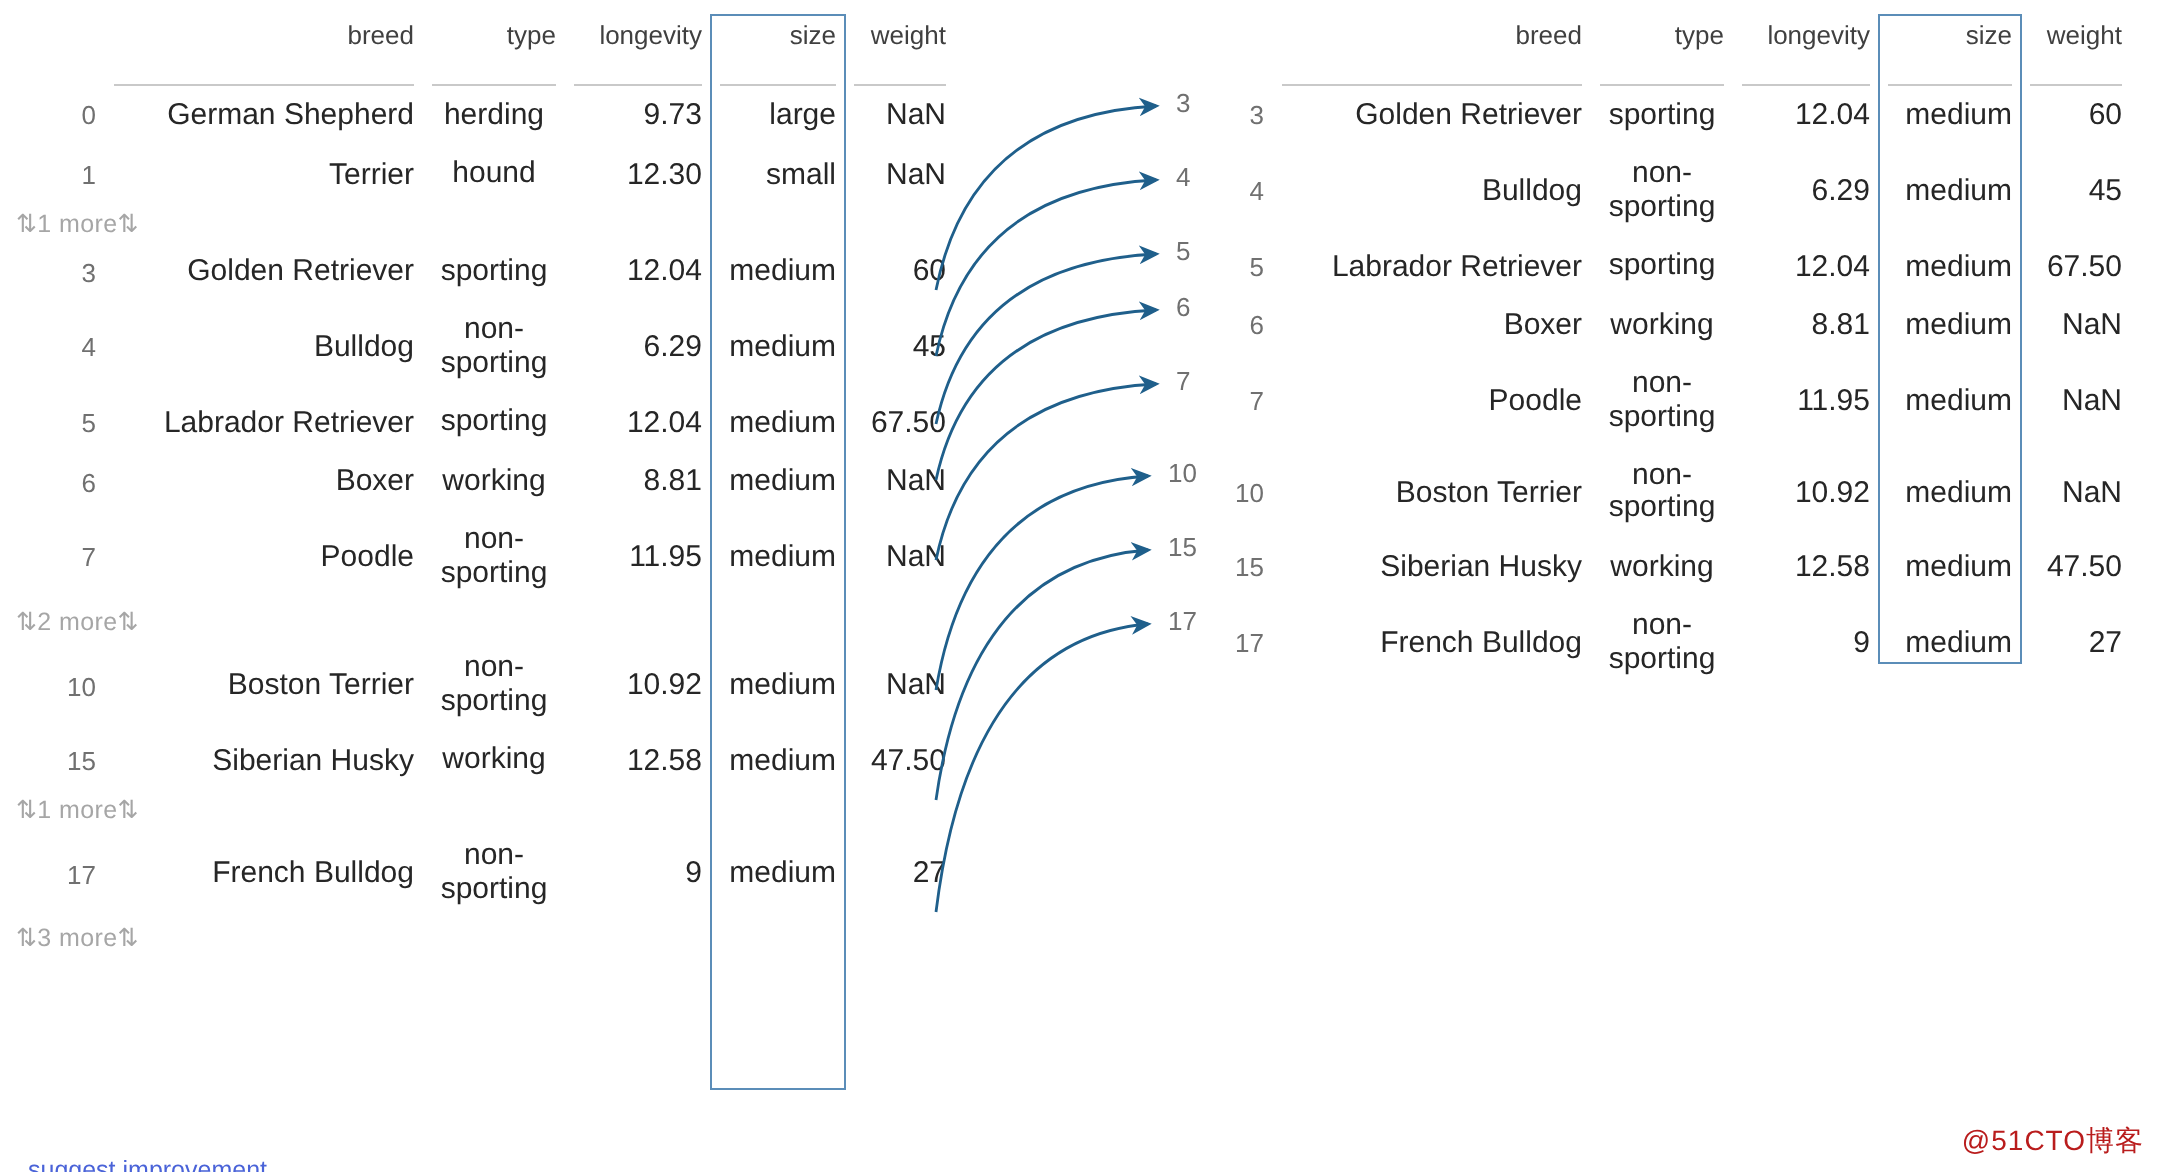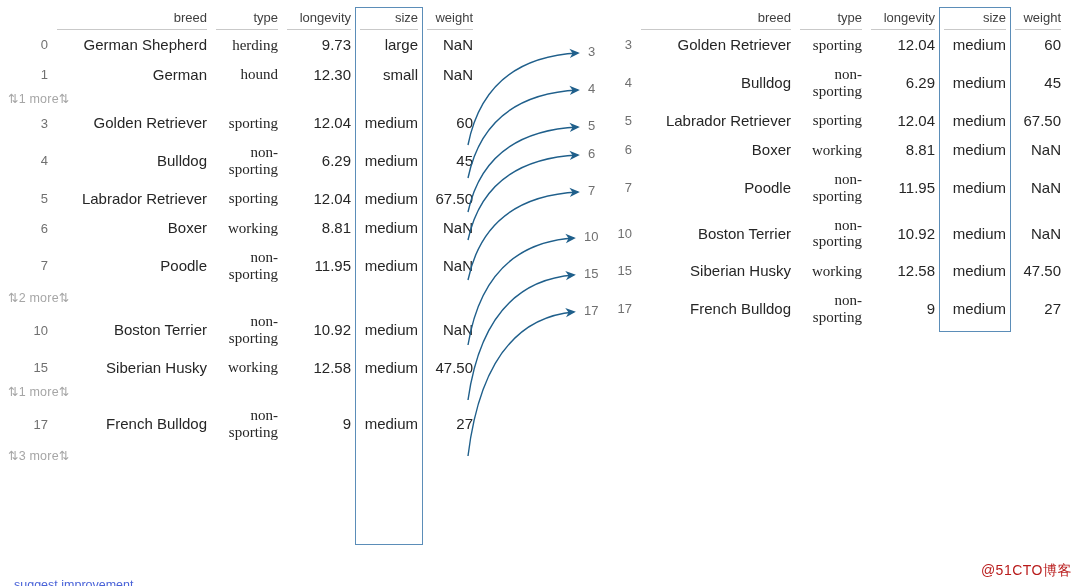--- a/index.html
+++ b/index.html
@@ -28,38 +28,37 @@
     vertical-align: middle;
     white-space: nowrap;
     line-height: 1.18;
   }
   .df th {
     font-weight: normal;
     font-size: 13px;
     color: #404040;
     text-align: right;
     vertical-align: bottom;
-    padding-bottom: 4px;
+    padding-bottom: 17px;
   }
   .df th.hcell { border-bottom: 1px solid #c9c9c9; }
   .df th.spacer { border-bottom: none; }
   .df th.gap, .df td.gap { width: 9px; border-bottom: none !important; }
 
   .df td.idx {
     font-size: 13px;
     color: #707070;
     text-align: right;
     padding-right: 0;
   }
   .df td.cell { text-align: right; }
   .df td.wrapcell {
-    text-align: right;
+    text-align: center;
     white-space: normal;
     line-height: 1.12;
-    font-family: Liberation Serif, serif;
   }
   .df tr.datarow td { padding-top: 6px; padding-bottom: 6px; }
 
   .more-row td {
     font-size: 12.5px;
     color: #a6a6a6;
     text-align: left;
     padding-top: 2px !important;
     padding-bottom: 2px !important;
   }
@@ -143,21 +142,21 @@
           <td class="gap"></td>
           <td class="cell">9.73</td>
           <td class="gap"></td>
           <td class="cell">large</td>
           <td class="gap"></td>
           <td class="cell">NaN</td>
         </tr>
         <tr class="datarow">
           <td class="idx">1</td>
           <td class="gap"></td>
-          <td class="cell">German</td>
+          <td class="cell">Terrier</td>
           <td class="gap"></td>
           <td class="wrapcell">hound</td>
           <td class="gap"></td>
           <td class="cell">12.30</td>
           <td class="gap"></td>
           <td class="cell">small</td>
           <td class="gap"></td>
           <td class="cell">NaN</td>
         </tr>
         <tr class="more-row">

